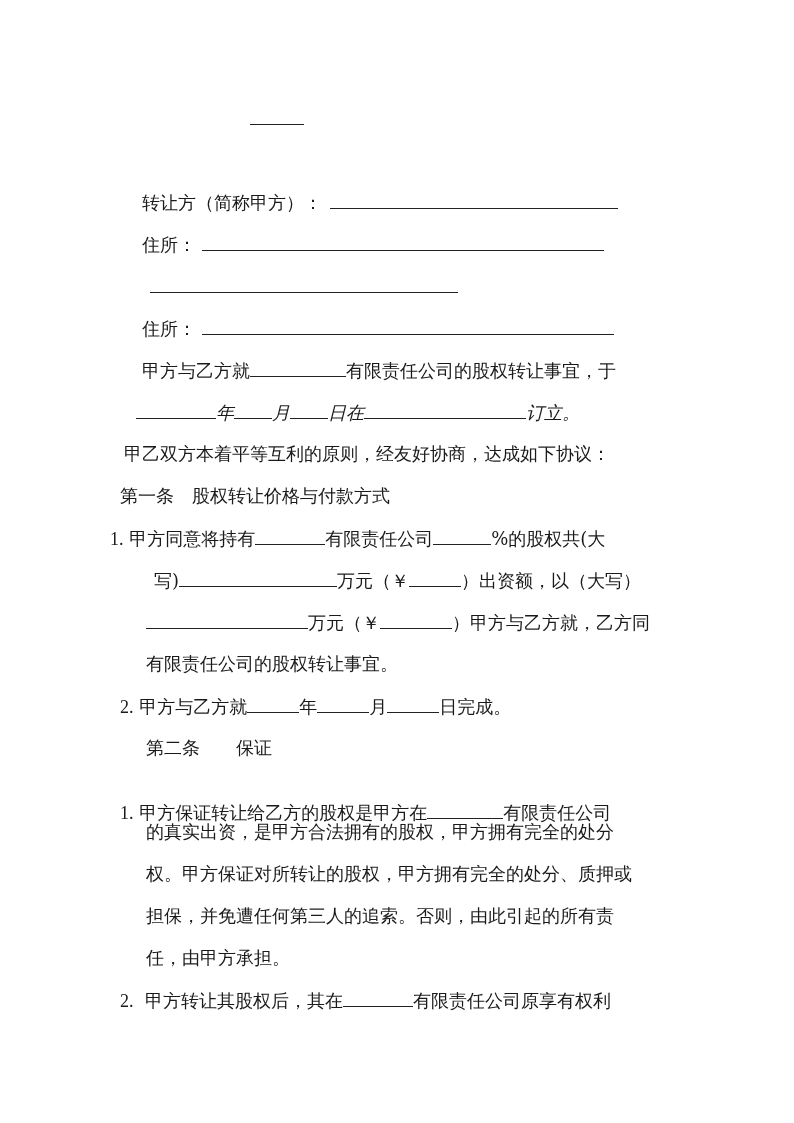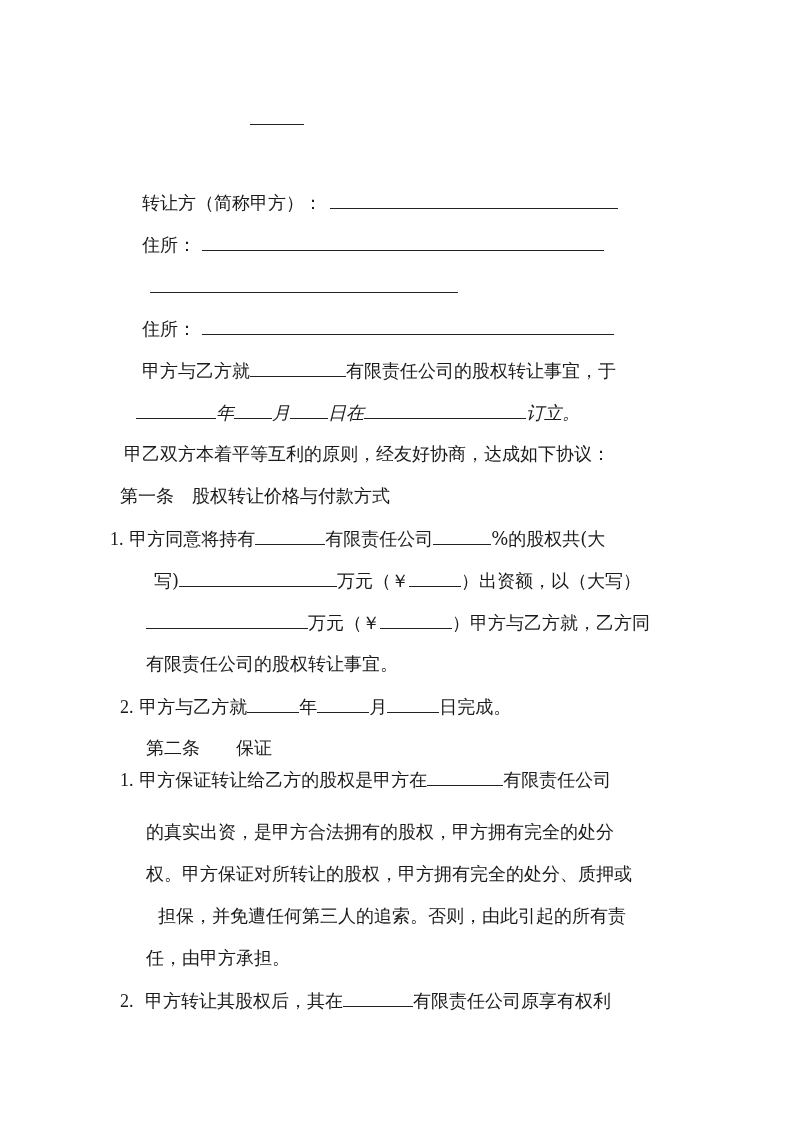--- a/index.html
+++ b/index.html
@@ -57,31 +57,31 @@
   <span>有限责任公司的股权转让事宜。</span>
 </div>
 <div class="line" style="left:120px; top:694px;">
   <span class="num">2.</span>
   <span>甲方与乙方就</span><span class="blank" style="width:52px;"></span><span>年</span><span class="blank" style="width:52px;"></span><span>月</span><span class="blank" style="width:52px;"></span><span>日完成。</span>
 </div>
 
 <div class="line" style="left:146px; top:736px;">
   <span>第二条　　保证</span>
 </div>
-<div class="line" style="left:120px; top:767px;">
+<div class="line" style="left:120px; top:800px;">
   <span class="num">1.</span>
   <span>甲方保证转让给乙方的股权是甲方在</span><span class="blank" style="width:76px;"></span><span>有限责任公司</span>
 </div>
 <div class="line" style="left:146px; top:820px;">
   <span>的真实出资，是甲方合法拥有的股权，甲方拥有完全的处分</span>
 </div>
 <div class="line" style="left:146px; top:862px;">
   <span>权。甲方保证对所转让的股权，甲方拥有完全的处分、质押或</span>
 </div>
-<div class="line" style="left:146px; top:904px;margin-left:12px;">
+<div class="line" style="left:146px; top:904px;">
   <span>担保，并免遭任何第三人的追索。否则，由此引起的所有责</span>
 </div>
 <div class="line" style="left:146px; top:946px;">
   <span>任，由甲方承担。</span>
 </div>
 <div class="line" style="left:120px; top:988px;">
   <span class="num">2.</span>
   &nbsp;<span>甲方转让其股权后，其在</span><span class="blank" style="width:70px;"></span><span>有限责任公司原享有权利</span>
 </div>
 

